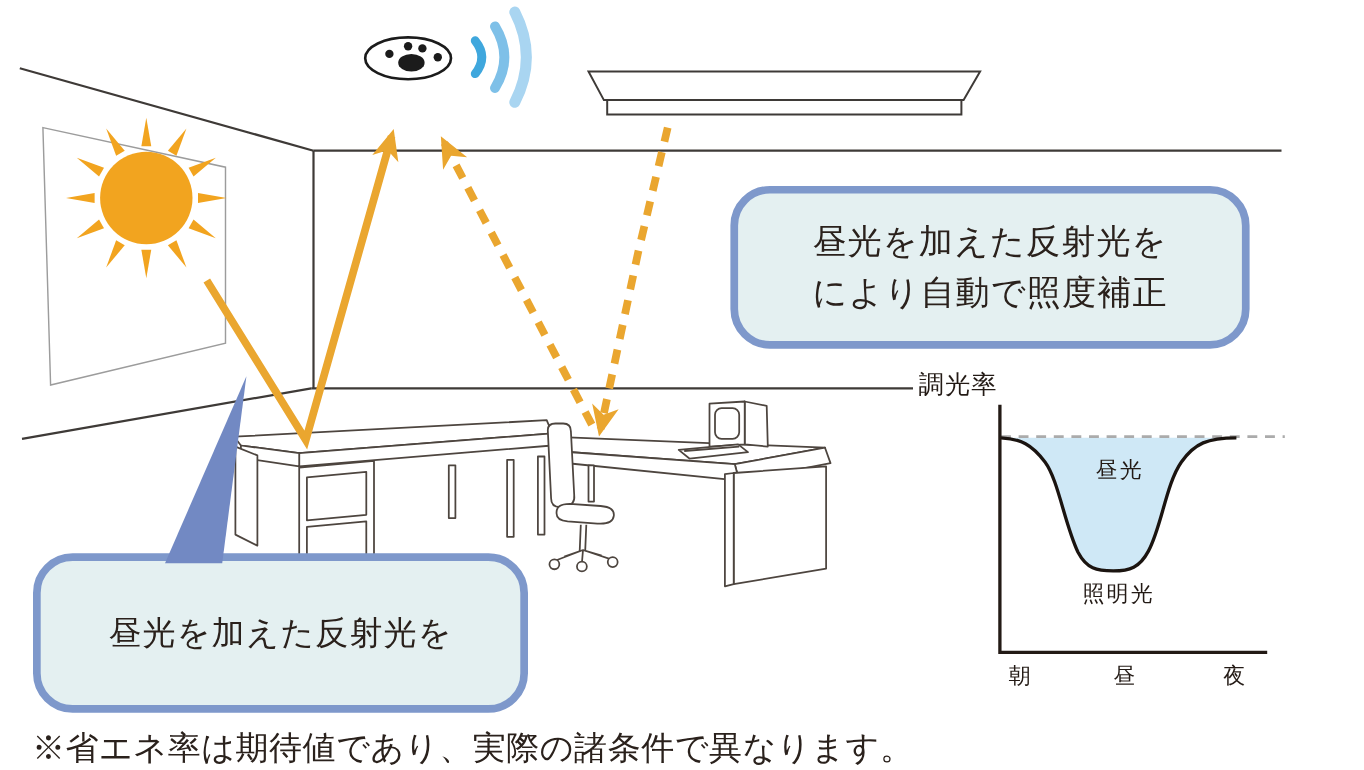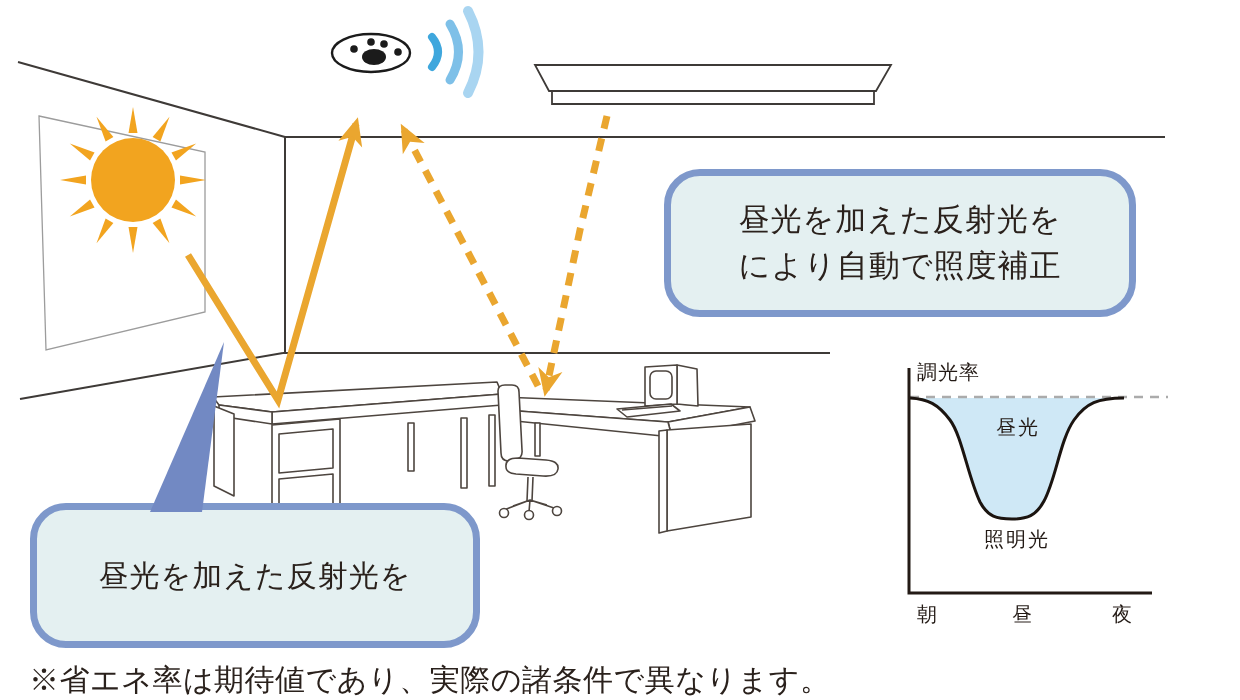--- a/index.html
+++ b/index.html
@@ -32,21 +32,21 @@
   #callout-daylight { left: 30px; top: 503px; width: 450px; height: 145px; gap: 24px; }
   #callout-daylight .line { font-size: 30px; line-height: 45px; }
   .chart-label {
     position: absolute;
     font-size: 20px;
     letter-spacing: 1px;
     color: #231A15;
     white-space: nowrap;
     z-index: 2;
   }
-  #lbl-dimming { left: 917px; top: 334px; font-size: 20px; margin-top: 25px; }
+  #lbl-dimming { left: 835px; top: 334px; font-size: 23px; }
   #lbl-daylight { left: 996px; top: 414px; letter-spacing: 2px; }
   #lbl-lamplight { left: 984px; top: 526px; letter-spacing: 2px; font-family: Liberation Mono, monospace; }
   #tick-morning { left: 917px; top: 601px; }
   #tick-noon { left: 1012px; top: 601px; }
   #tick-night { left: 1112px; top: 601px; }
   #footnote {
     position: absolute;
     left: 29px; top: 660px;
     font-size: 30px;
     letter-spacing: 0.5px;

